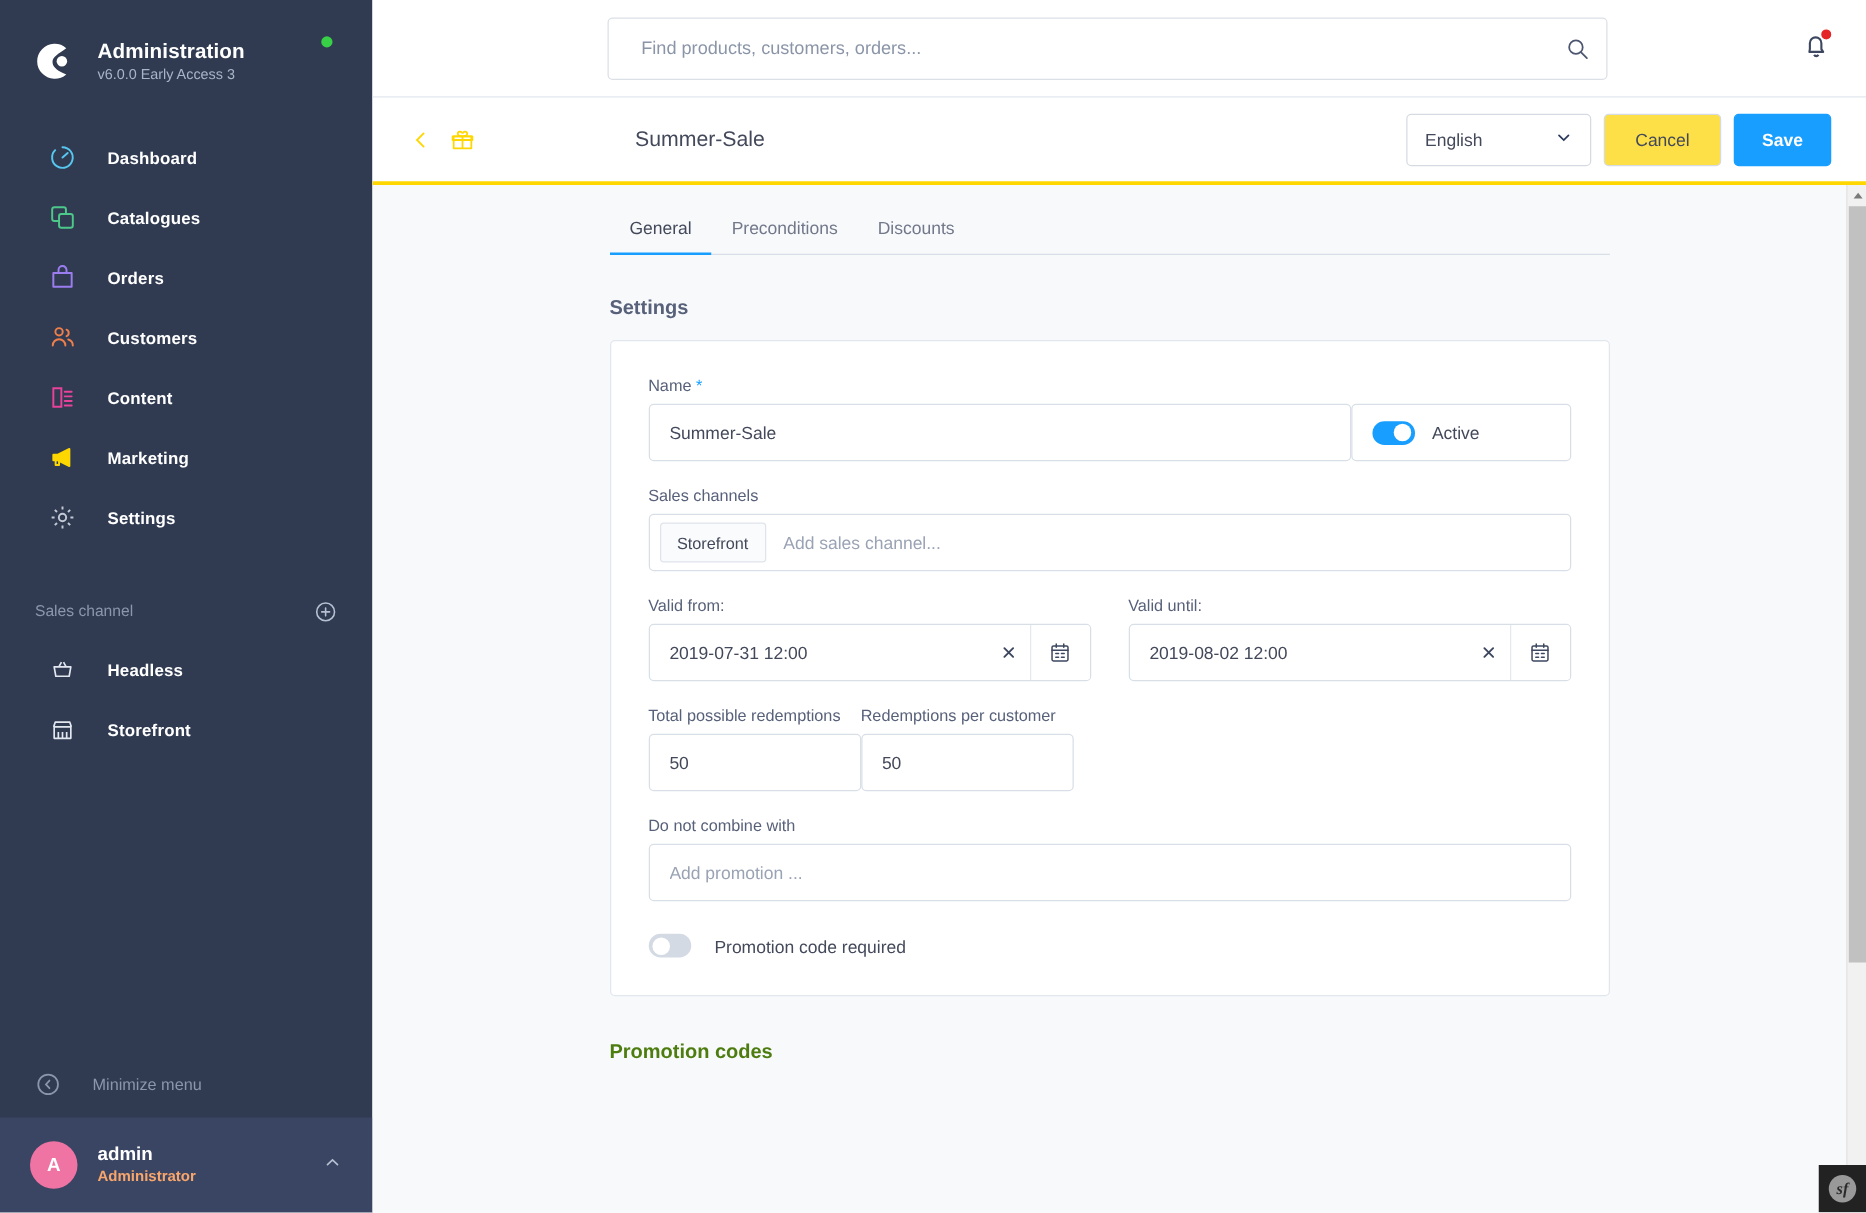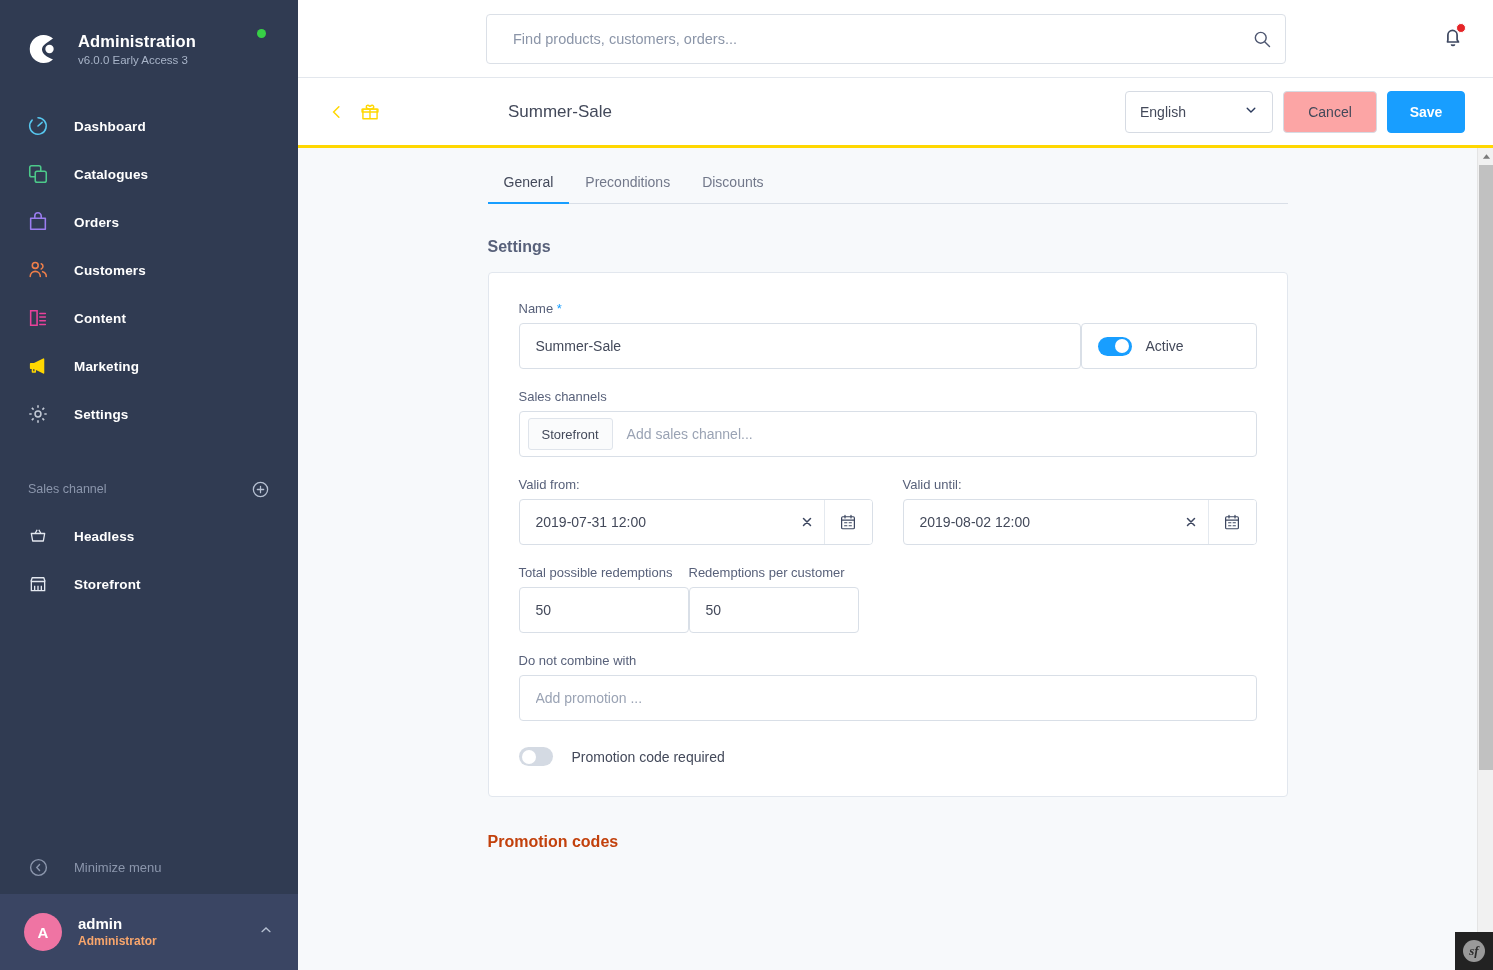--- a/index.html
+++ b/index.html
@@ -36,21 +36,21 @@
   .sb-status-dot {
     width: 9px; height: 9px; border-radius: 50%;
     background: #37d046;
     position: absolute; right: 32px; top: 29px;
   }
 
   .sb-nav { margin-top: 24px; }
   .sb-item {
     display: flex; align-items: center;
     height: 48px;
-    padding-left: 24px;
+    padding-left: 36px;
     cursor: pointer;
   }
   .sb-ico {
     width: 28px; height: 28px;
     display: flex; align-items: center; justify-content: center;
     flex-shrink: 0;
   }
   .sb-label {
     color: #fff; font-size: 13.5px; font-weight: bold;
     margin-left: 22px; letter-spacing: .15px;
@@ -167,21 +167,21 @@
     cursor: pointer;
   }
   .btn {
     height: 42px; border-radius: 4px;
     display: flex; align-items: center; justify-content: center;
     font-size: 14px; cursor: pointer;
     font-family: "Liberation Sans", sans-serif;
   }
   .btn-cancel {
     width: 94px;
-    border: 1px solid #d6dbe3; background: #fca5a5; color: #43495a;
+    border: 1px solid #d6dbe3; background: #fde047; color: #43495a;
   }
   .btn-save {
     width: 78px;
     border: 1px solid #189eff; background: #189eff; color: #fff;
     font-weight: bold;
   }
 
   .content {
     flex: 1;
     overflow: hidden;
@@ -317,21 +317,21 @@
 
   .toggle-row {
     display: flex; align-items: center;
     margin-top: 26px;
     cursor: pointer;
   }
   .toggle-row .tgl-text { margin-left: 19px; color: #43495a; }
 
   .foot-title {
     width: 800px; margin: 0 auto;
-    font-size: 16px; color: #c2410c;
+    font-size: 16px; color: #4d7c0f;
     padding: 36px 0 0 0;
   }
 
   
   .scroll-track {
     position: absolute; right: 0; top: 0;
     width: 16px; height: 100%;
     background: #f1f1f1;
     border-left: 1px solid #e4e4e4;
   }

